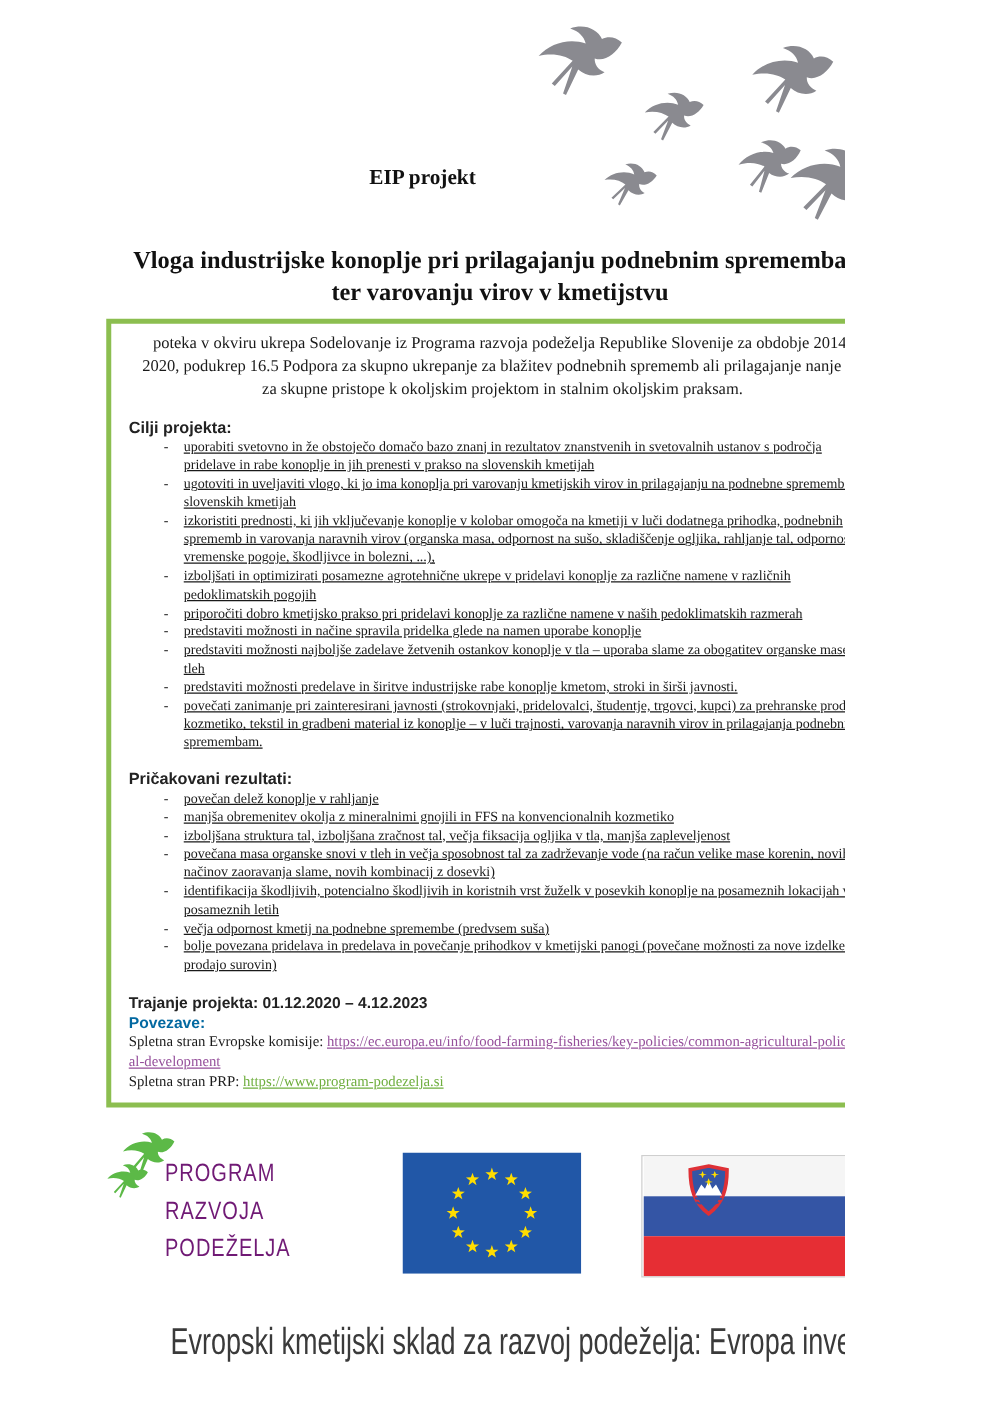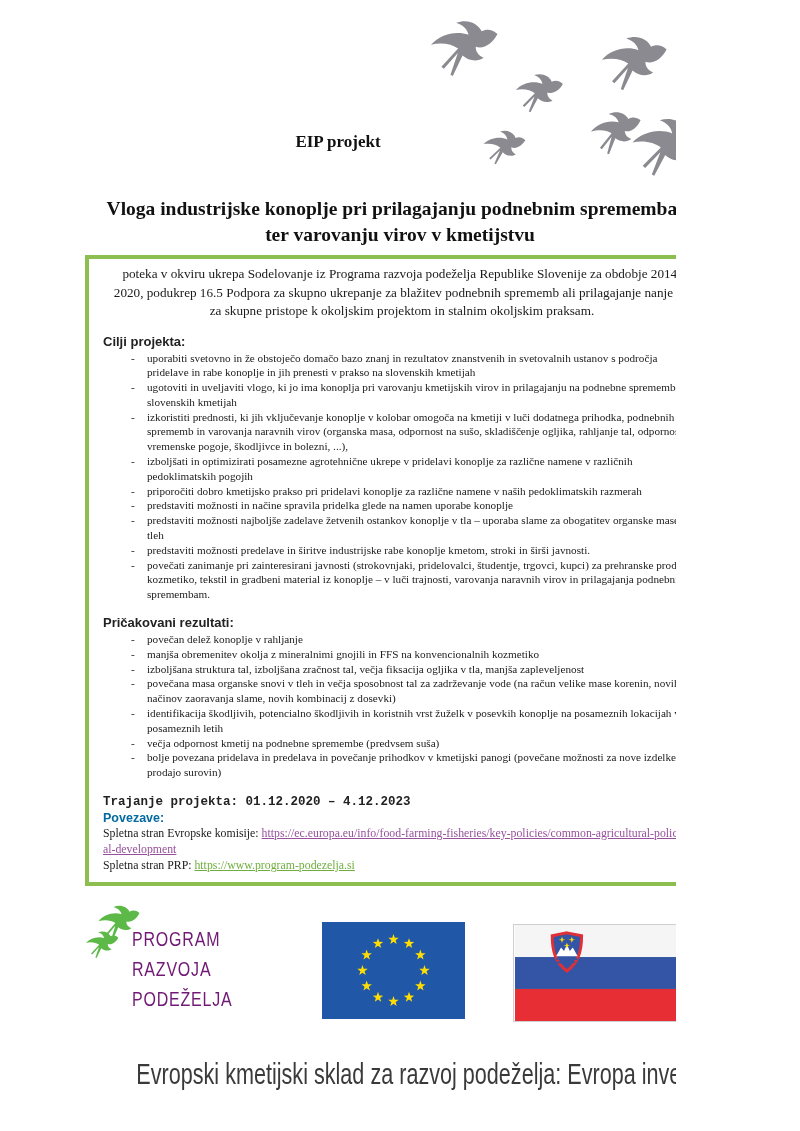--- a/index.html
+++ b/index.html
@@ -16,24 +16,24 @@
   .main-title{position:absolute;top:196px;left:60px;width:680px;text-align:center;
     font-weight:bold;font-size:19.5px;line-height:26px;color:#111;}
 
   
   .green-box{position:absolute;left:85px;top:255px;width:598px;
     border:4px solid #8cbe50;padding:4px 14px 9px 14px;}
   .intro{font-size:13.2px;line-height:18.5px;text-align:center;margin:2px 6px 0 6px;}
   .section-heading{font-family:"Liberation Sans",sans-serif;font-size:13px;font-weight:600;
     color:#222;margin-top:13px;}
   ul.dash-list{list-style:none;margin:2px 0 0 0;padding:0 0 0 44px;
-    font-size:11.2px;line-height:14.8px;}
+    font-size:11.2px;line-height:14.8px;text-decoration:underline;}
   ul.dash-list li{position:relative;margin:0;}
   ul.dash-list li::before{content:"-";position:absolute;left:-16px;}
-  .duration{font-family:Liberation Mono, monospace;font-size:12.5px;font-weight:600;
+  .duration{font-family:Liberation Sans, sans-serif;font-size:12.5px;font-weight:600;
     color:#222;margin-top:15px;}
   .links-heading{font-family:"Liberation Sans",sans-serif;font-size:12.5px;font-weight:600;
     color:#0369a1;margin-top:2px;}
   .link-line{font-size:11.8px;line-height:16px;margin:0;}
   a.link-purple{color:#954f9b;text-decoration:underline;word-break:break-all;}
   a.link-green{color:#6fae3e;text-decoration:underline;}
 
   
   .prp-logo{position:absolute;left:84px;top:902px;}
   .prp-bird{position:absolute;fill:#5cb947;}

